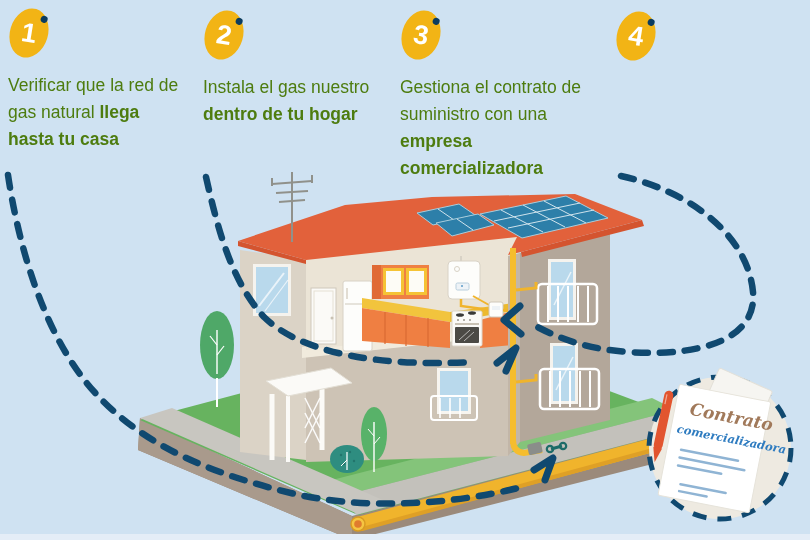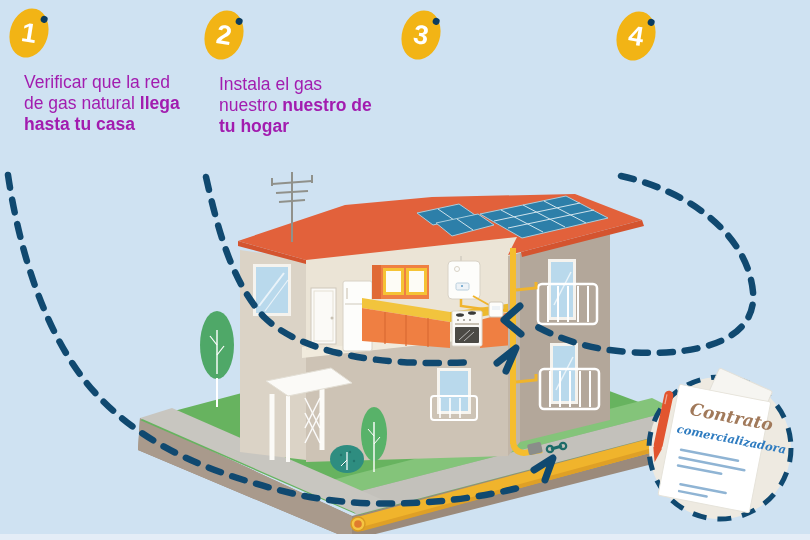--- a/index.html
+++ b/index.html
@@ -10,21 +10,21 @@
   .bottom-strip{position:absolute;left:0;top:534px;width:810px;height:6px;background:#e4edf7;}
   .step{position:absolute;top:6px;}
   .step .badge-wrap{position:relative;width:50px;height:56px;}
   .badge{position:absolute;left:2px;top:2px;width:38px;height:50px;background:#f2b415;
          border-radius:50%;transform:rotate(17deg);}
   .badge .num{position:absolute;left:0;top:0;width:38px;height:50px;display:flex;
               align-items:center;justify-content:center;color:#ffffff;font-weight:bold;
               font-size:27px;transform:rotate(-8deg);}
   .badge .dot{position:absolute;right:5px;top:4px;width:7px;height:7px;border-radius:50%;
               background:#0b3c5f;}
-  .step p{margin:10px 0 0 16px;font-size:17.5px;line-height:21px;color:#a21caf;}
+  .step p{margin:10px 0 0 0;font-size:17.5px;line-height:27px;color:#4d7c0f;}
   .step p b{font-weight:bold;}
   #step1{left:8px;width:172px;}
   #step2{left:203px;width:182px;top:8px;}
   #step3{left:400px;width:196px;top:8px;}
   #step4{left:615px;width:186px;top:9px;}
   .contrato-title{font-family:"DejaVu Serif",serif;font-style:italic;font-weight:600;
                   font-size:17px;fill:#a1795a;}
   .contrato-sub{font-family:"DejaVu Serif",serif;font-style:italic;font-weight:bold;
                 font-size:11.5px;fill:#2f7cc0;}
 </style>
@@ -281,30 +281,31 @@
   <p><span>Verificar que la red de gas natural </span><b>llega hasta tu casa</b></p>
 </div>
 
 <div class="step" id="step2">
   <div class="badge-wrap">
     <div class="badge">
       <span class="num">2</span>
       <span class="dot"></span>
     </div>
   </div>
-  <p><span>Instala el gas nuestro </span><b>nuestro de tu hogar</b></p>
+  <p><span>Instala el gas nuestro </span><b>dentro de tu hogar</b></p>
 </div>
 
 <div class="step" id="step3">
   <div class="badge-wrap">
     <div class="badge">
       <span class="num">3</span>
       <span class="dot"></span>
     </div>
   </div>
+  <p><span>Gestiona el contrato de suministro con una </span><b>empresa comercializadora</b></p>
 </div>
 
 <div class="step" id="step4">
   <div class="badge-wrap">
     <div class="badge">
       <span class="num">4</span>
       <span class="dot"></span>
     </div>
   </div>
 </div>

